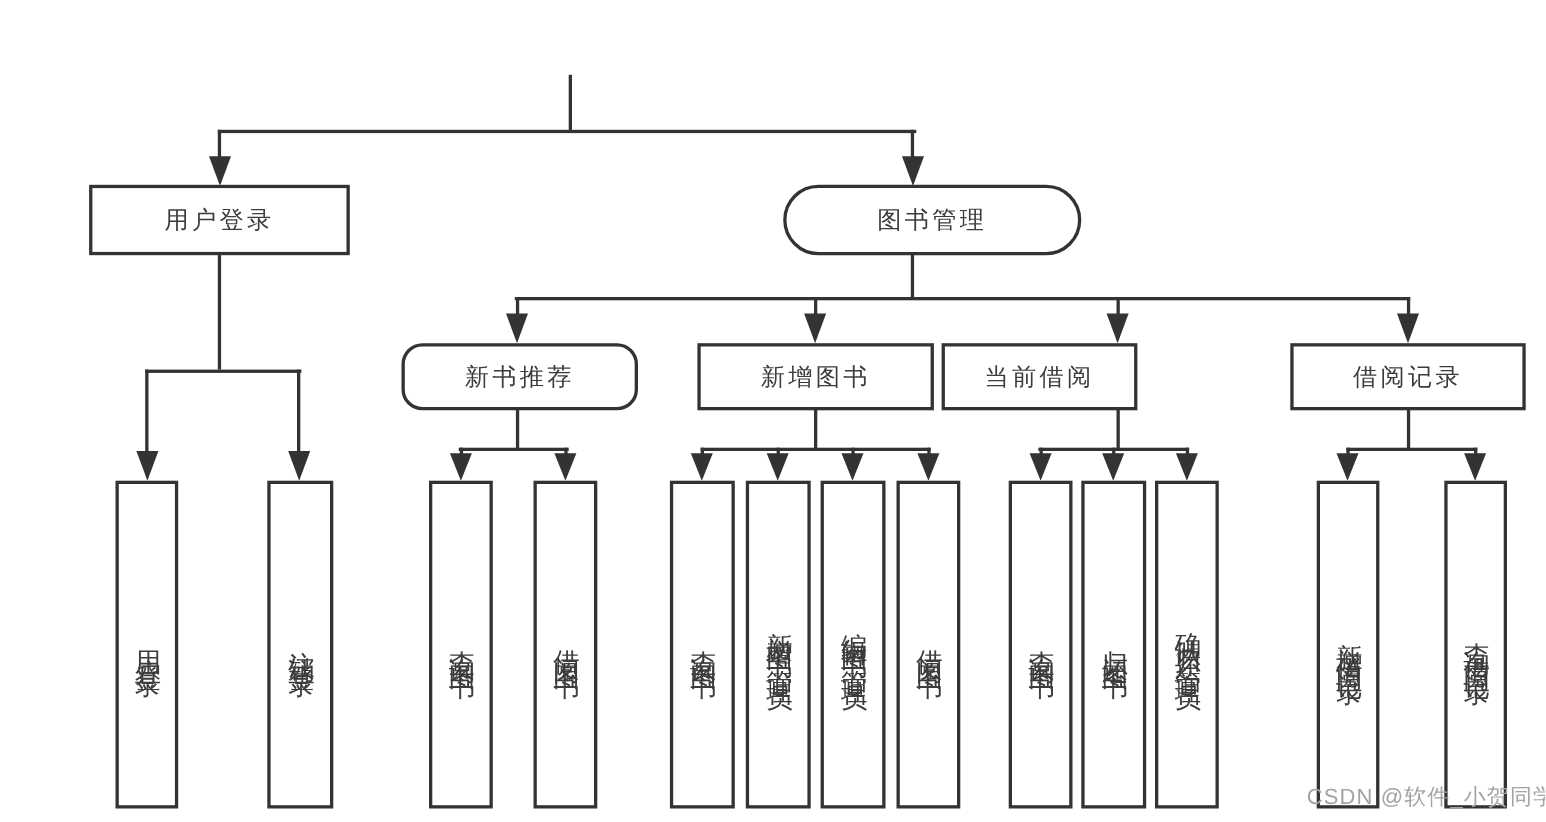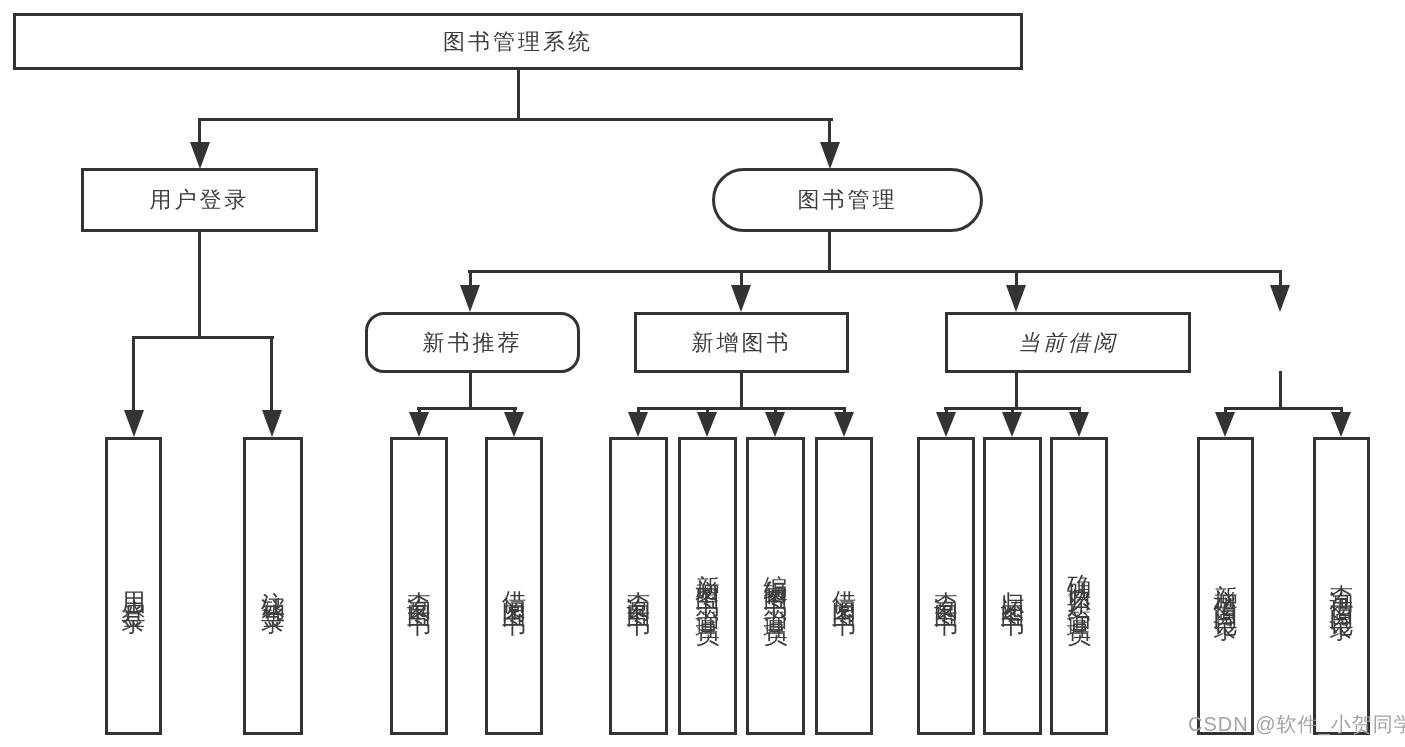--- a/index.html
+++ b/index.html
@@ -51,21 +51,20 @@
     color:var(--watermark);
     white-space:nowrap;
     z-index:10;
   }
 </style>
 </head>
 <body>
 
 <div id="canvas">
 
-  <div class="box h-label" style="left:13px;top:13px;width:1010px;height:57px;">图书管理系统</div>
 
   <div class="vl" style="left:517px;top:68px;height:52px;"></div>
   <div class="hl" style="left:198px;top:118px;width:635px;"></div>
   <div class="vl" style="left:198px;top:118px;height:30px;"></div>
   <div class="arrow big" style="left:190px;top:142px;"></div>
   <div class="vl" style="left:828px;top:118px;height:30px;"></div>
   <div class="arrow big" style="left:820px;top:142px;"></div>
 
   <div class="box h-label" style="left:81px;top:168px;width:237px;height:64px;">用户登录</div>
   <div class="box h-label" style="left:712px;top:168px;width:271px;height:64px;border-radius:32px;">图书管理</div>
@@ -83,21 +82,22 @@
   <div class="arrow big" style="left:460px;top:285px;"></div>
   <div class="vl" style="left:740px;top:270px;height:18px;"></div>
   <div class="arrow big" style="left:731px;top:285px;"></div>
   <div class="vl" style="left:1015px;top:270px;height:18px;"></div>
   <div class="arrow big" style="left:1006px;top:285px;"></div>
   <div class="vl" style="left:1279px;top:270px;height:18px;"></div>
   <div class="arrow big" style="left:1270px;top:285px;"></div>
 
   <div class="box h-label" style="left:365px;top:312px;width:215px;height:61px;border-radius:19px;">新书推荐</div>
   <div class="box h-label" style="left:634px;top:312px;width:215px;height:61px;">新增图书</div>
-  <div class="box h-label" style="left:945px;top:312px;width:246px;height:61px;font-style:italic;">当前借阅</div>
+  <div class="box h-label" style="left:856px;top:312px;width:178px;height:61px;">当前借阅</div>
+  <div class="box h-label" style="left:1173px;top:312px;width:214px;height:61px;">借阅记录</div>
 
   <div class="vl" style="left:469px;top:371px;height:38px;"></div>
   <div class="vl" style="left:740px;top:371px;height:38px;"></div>
   <div class="vl" style="left:1015px;top:371px;height:38px;"></div>
   <div class="vl" style="left:1279px;top:371px;height:38px;"></div>
 
   <div class="hl" style="left:417px;top:407px;width:100px;"></div>
   <div class="hl" style="left:637px;top:407px;width:209px;"></div>
   <div class="hl" style="left:944px;top:407px;width:137px;"></div>
   <div class="hl" style="left:1224px;top:407px;width:119px;"></div>

